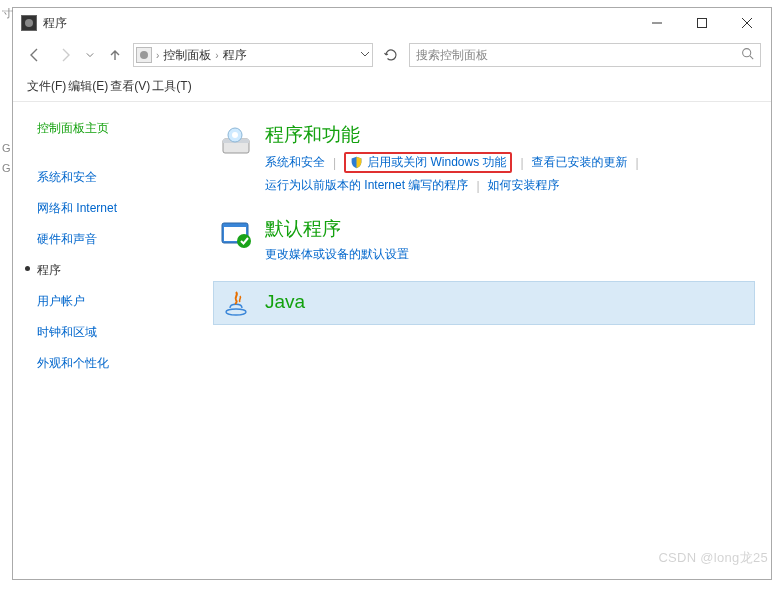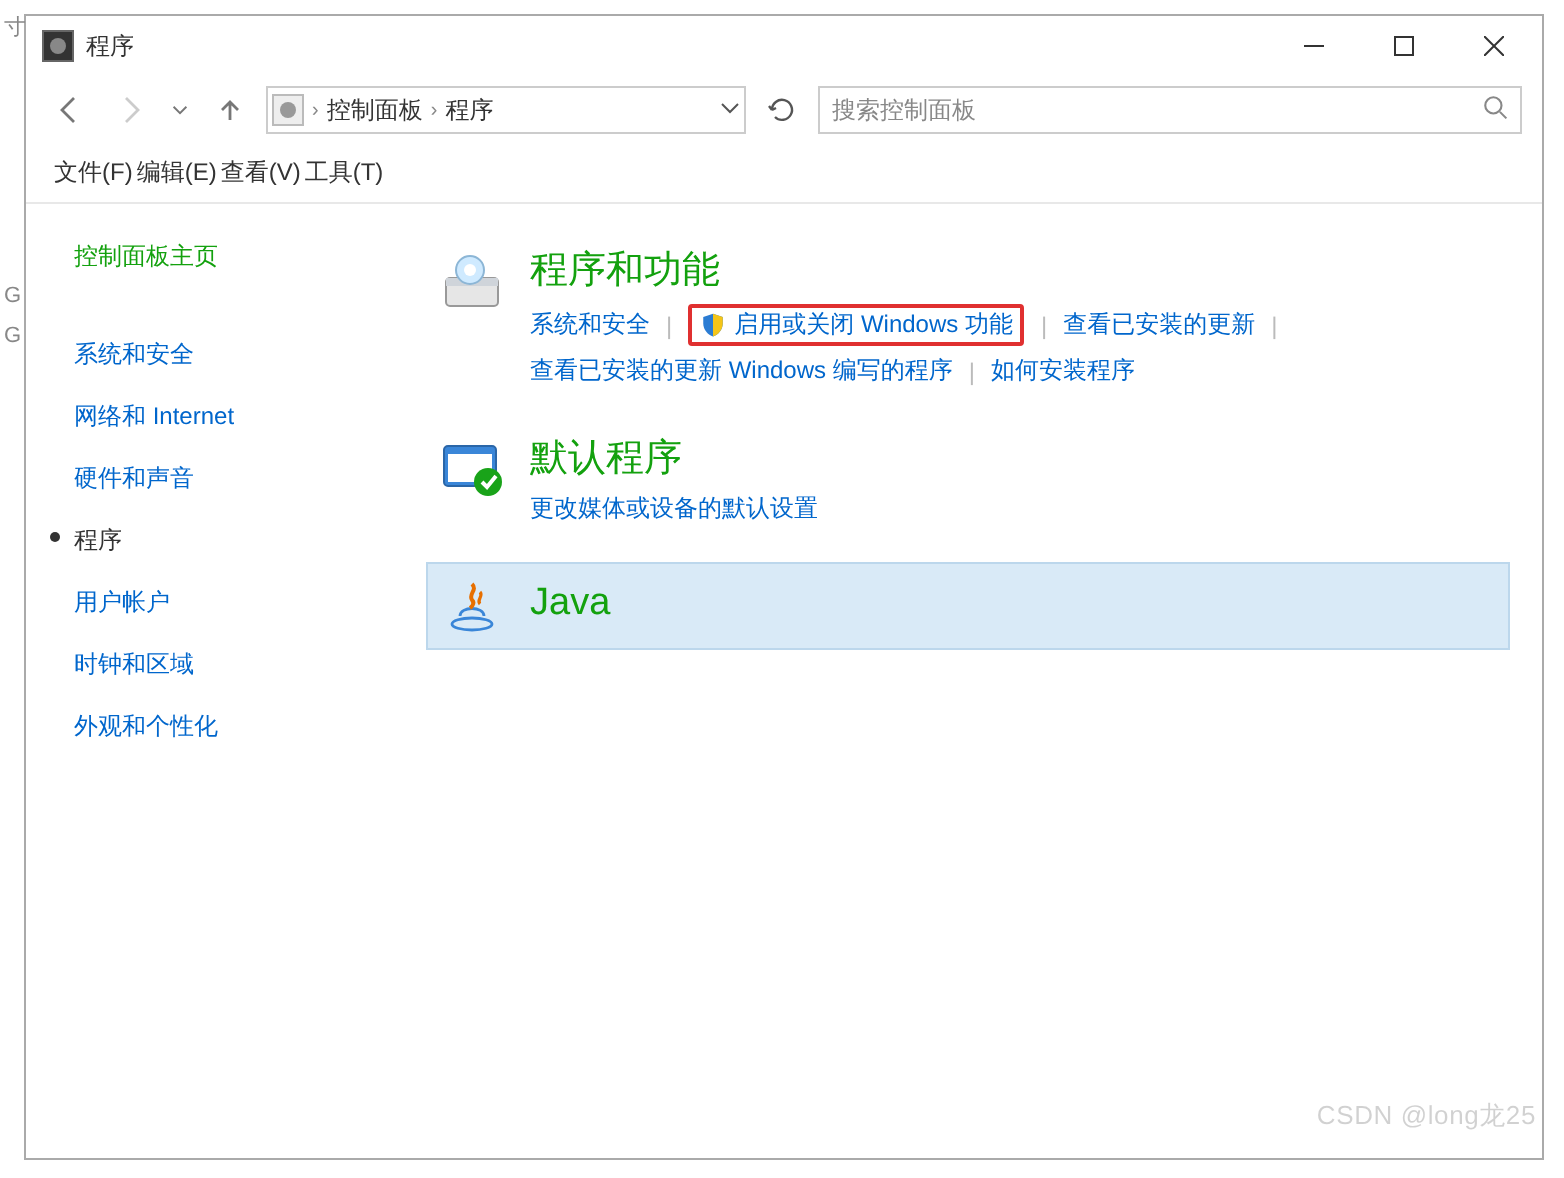--- a/index.html
+++ b/index.html
@@ -166,21 +166,21 @@
                   <svg width="13" height="13" viewBox="0 0 16 16">
                     <path d="M8 1l6 2v4c0 4-3 7-6 8-3-1-6-4-6-8V3z" fill="#2b7cd3"></path>
                     <path d="M8 1l6 2v4c0 4-3 7-6 8V1z" fill="#f5c518"></path>
                   </svg>
                 </span>
               <a>启用或关闭 Windows 功能</a>
             </span>
             <span class="div">|</span>
             <a>查看已安装的更新</a>
             <span class="div">|</span>
-            <a>查看已安装的更新 Windows 编写的程序</a>
+            <a>运行为以前版本的 Internet 编写的程序</a>
             <span class="div">|</span>
             <a>如何安装程序</a>
           </div>
         </div>
       </div>
 
       <div class="cat">
         <div class="cat-icon">
           <svg viewBox="0 0 34 34">
               <rect x="2" y="6" width="26" height="20" rx="2" fill="#3a86d8" stroke="#2a66a8"></rect>

